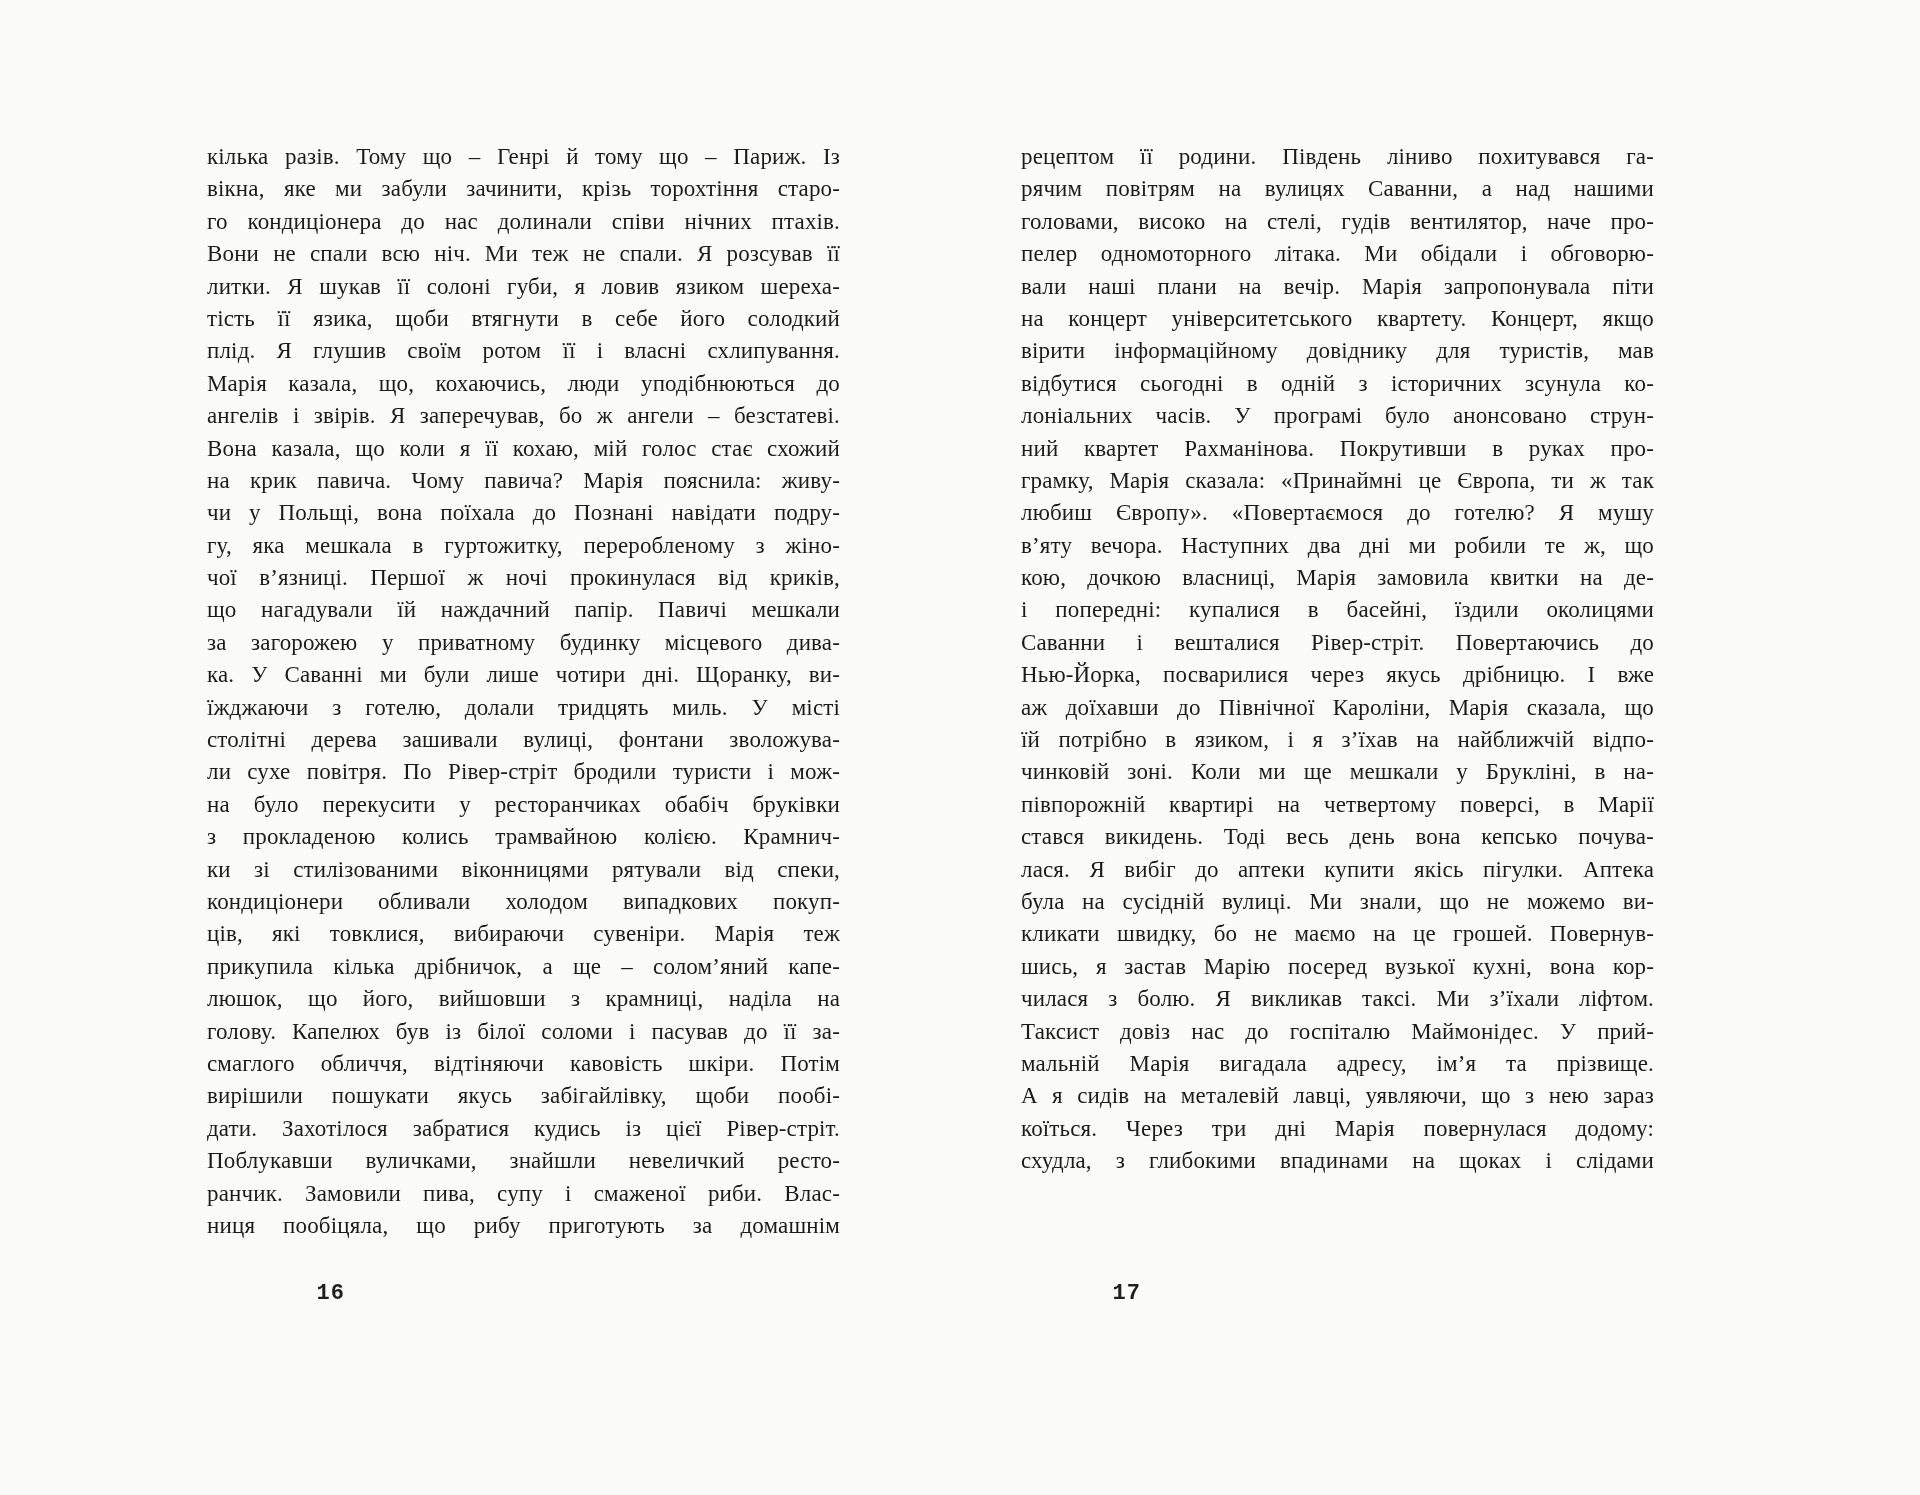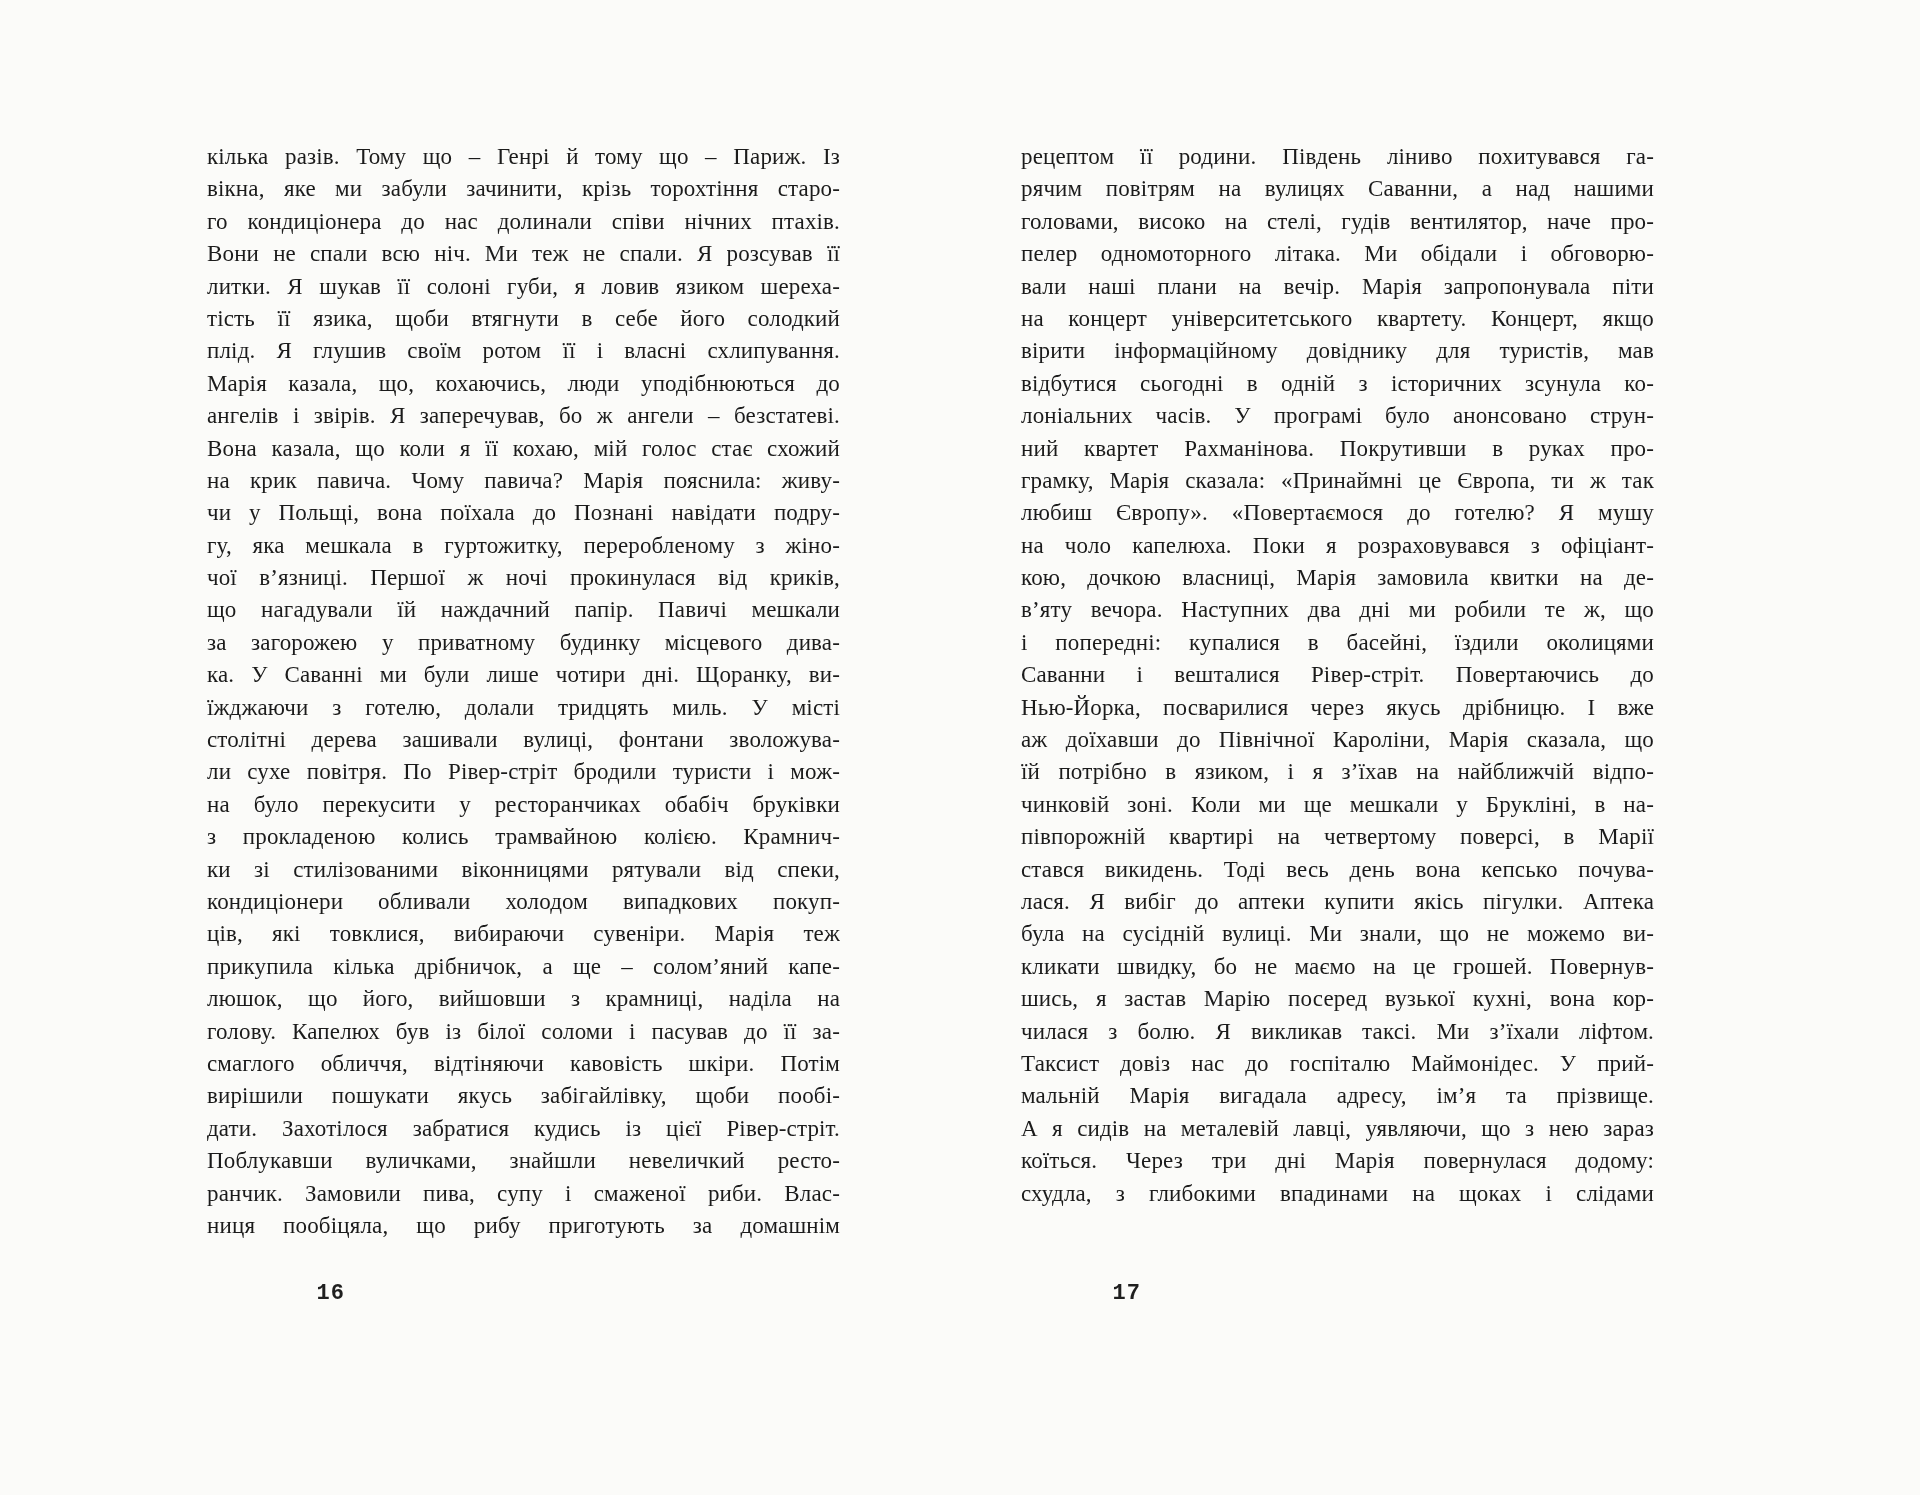--- a/index.html
+++ b/index.html
@@ -98,23 +98,22 @@
         <div class="line">головами, високо на стелі, гудів вентилятор, наче про-</div>
         <div class="line">пелер одномоторного літака. Ми обідали і обговорю-</div>
         <div class="line">вали наші плани на вечір. Марія запропонувала піти</div>
         <div class="line">на концерт університетського квартету. Концерт, якщо</div>
         <div class="line">вірити інформаційному довіднику для туристів, мав</div>
         <div class="line">відбутися сьогодні в одній з історичних зсунула ко-</div>
         <div class="line">лоніальних часів. У програмі було анонсовано струн-</div>
         <div class="line">ний квартет Рахманінова. Покрутивши в руках про-</div>
         <div class="line">грамку, Марія сказала: «Принаймні це Європа, ти ж так</div>
         <div class="line">любиш Європу». «Повертаємося до готелю? Я мушу</div>
-        <div class="line">на чоло капелюха. Поки я розраховувався з офіціант-</div>
+        <div class="line">в’яту вечора. Наступних два дні ми робили те ж, що</div>
         <div class="line">кою, дочкою власниці, Марія замовила квитки на де-</div>
-        <div class="line">в’яту вечора. Наступних два дні ми робили те ж, що</div>
         <div class="line">і попередні: купалися в басейні, їздили околицями</div>
         <div class="line">Саванни і вешталися Рівер-стріт. Повертаючись до</div>
         <div class="line">Нью-Йорка, посварилися через якусь дрібницю. І вже</div>
         <div class="line">аж доїхавши до Північної Кароліни, Марія сказала, що</div>
         <div class="line">їй потрібно в язиком, і я з’їхав на найближчій відпо-</div>
         <div class="line">чинковій зоні. Коли ми ще мешкали у Брукліні, в на-</div>
         <div class="line">півпорожній квартирі на четвертому поверсі, в Марії</div>
         <div class="line">стався викидень. Тоді весь день вона кепсько почува-</div>
         <div class="line">лася. Я вибіг до аптеки купити якісь пігулки. Аптека</div>
         <div class="line">була на сусідній вулиці. Ми знали, що не можемо ви-</div>

